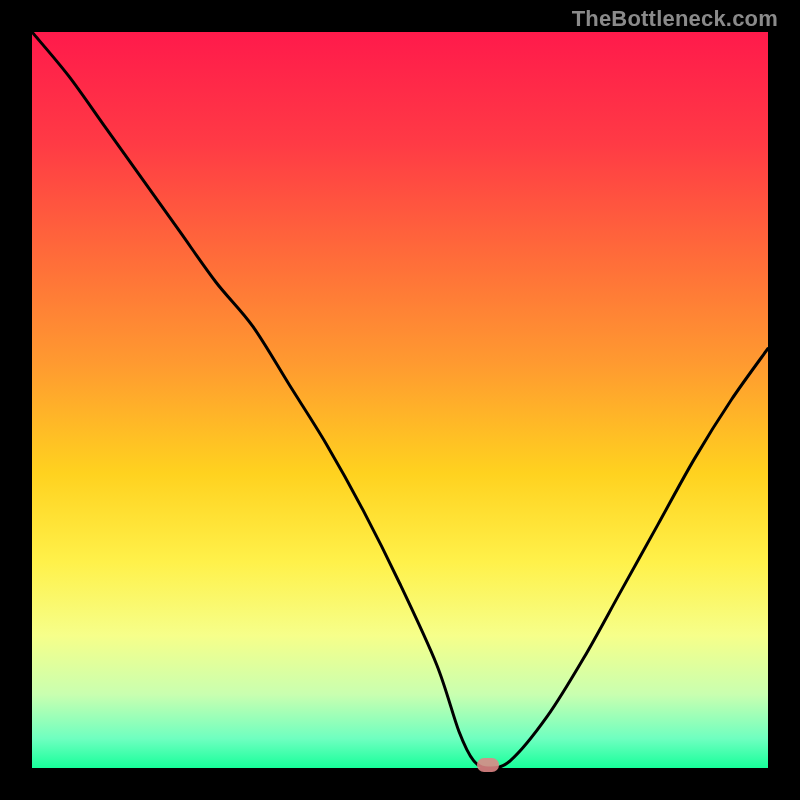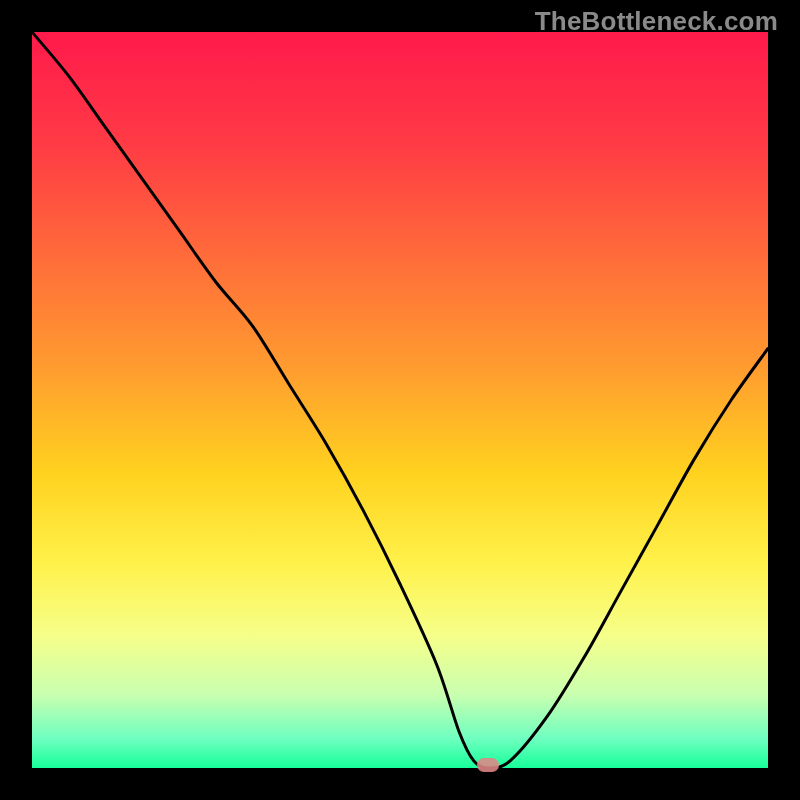--- a/index.html
+++ b/index.html
@@ -14,21 +14,21 @@
     position: relative;
     width: 800px;
     height: 800px;
     background: #000;
   }
   .watermark {
     position: absolute;
     top: 6px;
     right: 22px;
     font-family: Arial, Helvetica, sans-serif;
-    font-size: 26px;
+    font-size: 22px;
     font-weight: 600;
     color: #8a8a8a;
     letter-spacing: 0.2px;
     z-index: 10;
   }
   .plot-wrap {
     position: absolute;
     left: 32px;
     top: 32px;
     width: 736px;

